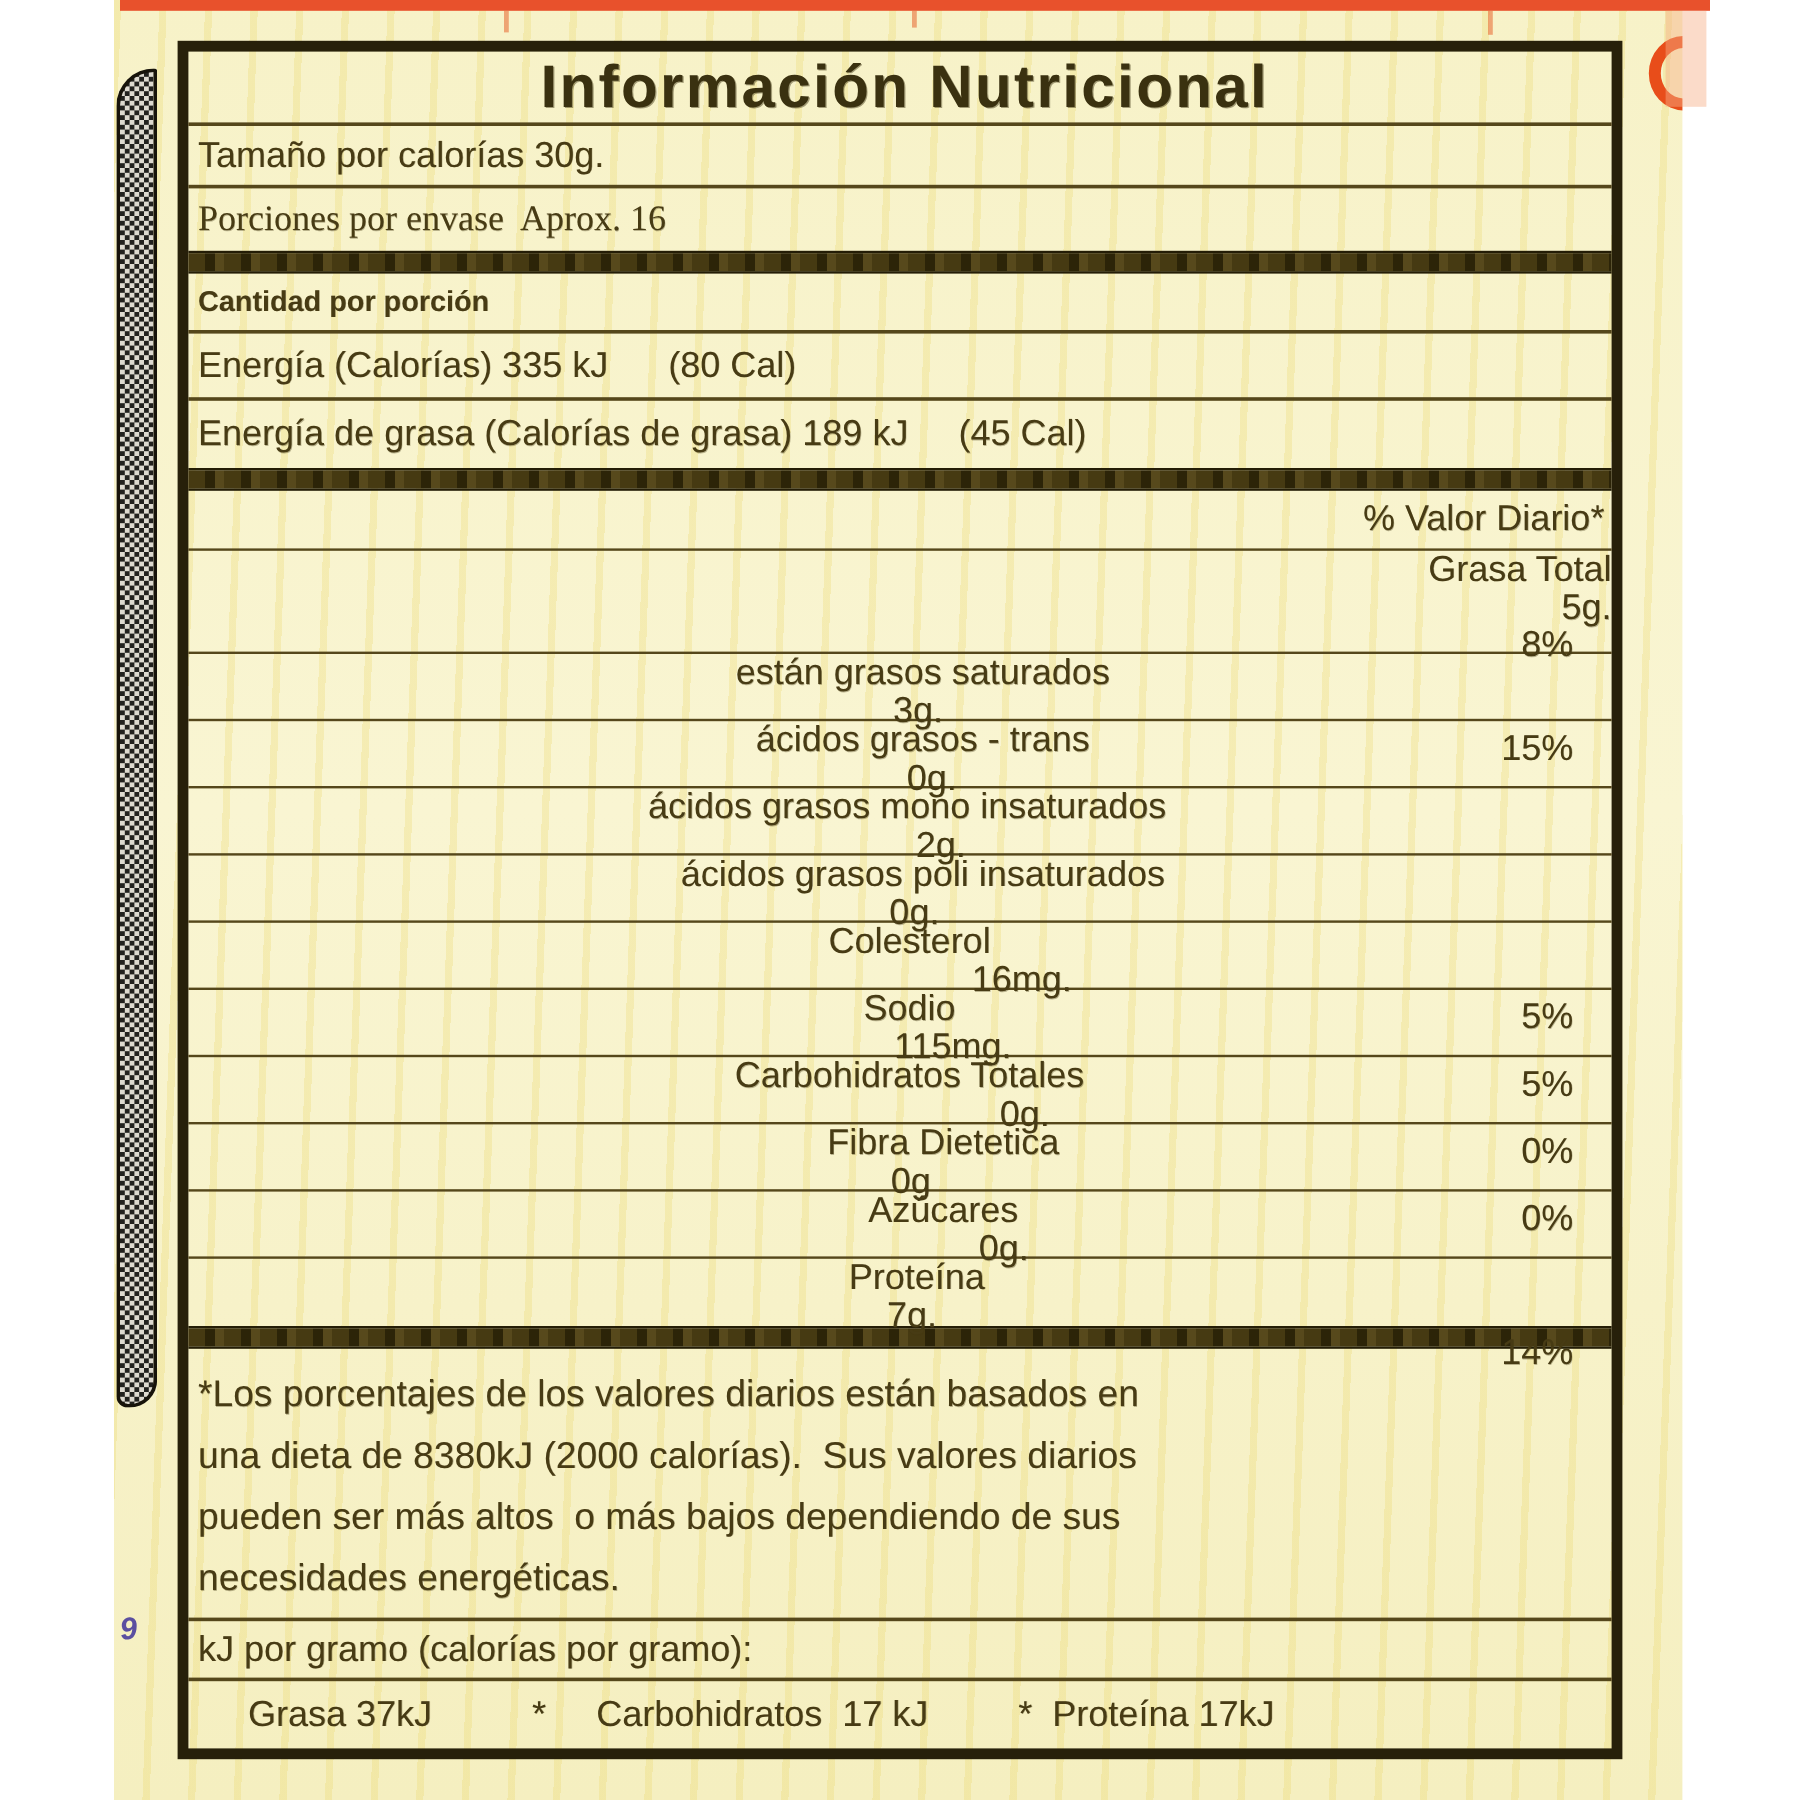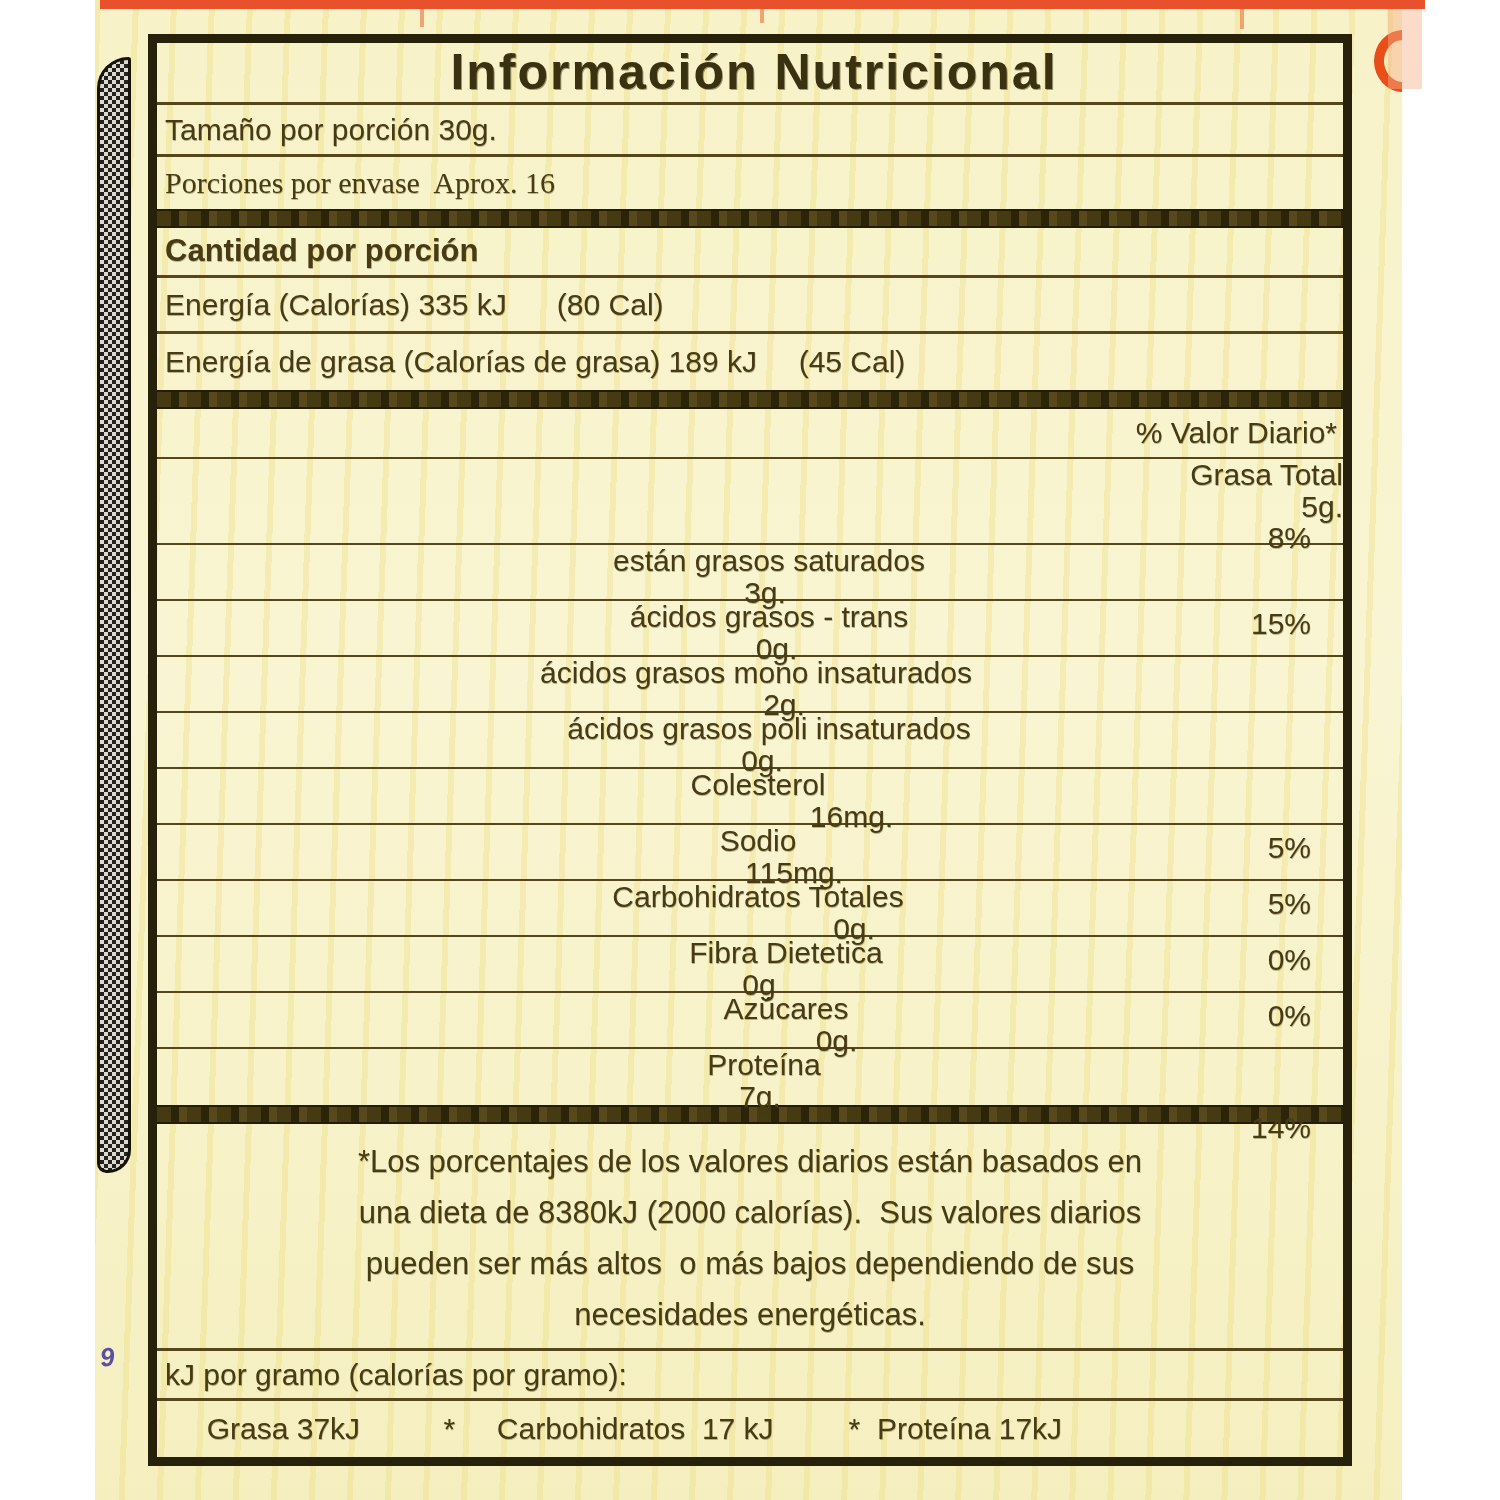--- a/index.html
+++ b/index.html
@@ -34,30 +34,30 @@
     border:9px solid #27200a;}
   .row{display:flex;align-items:center;box-sizing:border-box;border-bottom:3px solid #55471b;
        padding-left:8px;font-size:30px;line-height:1.05;
        text-shadow:0.5px 0.5px 0 rgba(70,58,20,0.35);}
   .row:last-child{border-bottom:none;}
   .bindtext{white-space:pre-wrap;}
   .r-title{height:62px;justify-content:center;align-items:center;}
   .title-text{font-size:50px;font-weight:700;letter-spacing:2px;color:#3a3110;
     text-shadow:1px 1px 0 rgba(58,49,16,0.45);}
   .r-serving,.r-servings{height:52px;}
-  .r-cantidad{height:50px;font-weight:700;font-size:31px;}
+  .r-cantidad{height:50px;font-weight:700;font-size:24px;}
   .r-energy{height:56px;}
   .bar{height:15px;border-bottom:2px solid #241d06;border-top:2px solid #241d06;
     background:repeating-linear-gradient(90deg,#463a12 0 14px,#2c2408 14px 22px,#57491c 22px 30px);}
   .r-pvd{height:50px;justify-content:flex-end;padding-right:6px;border-bottom:2px solid #55471b;}
   .nrow{height:56px;border-bottom:2px solid #55471b;flex-direction:column;}
   .nrow.tall{height:86px;align-items:flex-end;padding-bottom:10px;}
   .nrow .npct{margin-left:auto;padding-right:32px;}
   .footnote{border-bottom:3px solid #55471b;padding:12px 8px 8px 8px;font-size:31px;line-height:51px;
-    text-shadow:0.5px 0.5px 0 rgba(70,58,20,0.35);text-align:center;}
+    text-shadow:0.5px 0.5px 0 rgba(70,58,20,0.35);}
   .r-kj{height:50px;}
   .r-kjvals{height:56px;}
 </style>
 </head>
 <body>
 
 <div class="page">
 
   <div class="yellow-area">
     <div class="orange-ring"></div>
@@ -73,21 +73,21 @@
 
   <span class="ink-mark">9</span>
 
   <div class="label-box">
 
     <div class="row r-title">
       <span class="title-text bindtext">Información Nutricional</span>
     </div>
 
     <div class="row r-serving">
-      <span class="bindtext">Tamaño por porción 30g.</span>
+      <span class="bindtext">Tamaño por calorías 30g.</span>
     </div>
 
     <div class="row r-servings" style="border-bottom:none;font-family:Liberation Serif, serif;">
       <span class="bindtext">Porciones por envase  Aprox. 16</span>
     </div>
 
     <div class="bar"></div>
 
     <div class="row r-cantidad">
       <span class="bindtext">Cantidad por porción</span>

